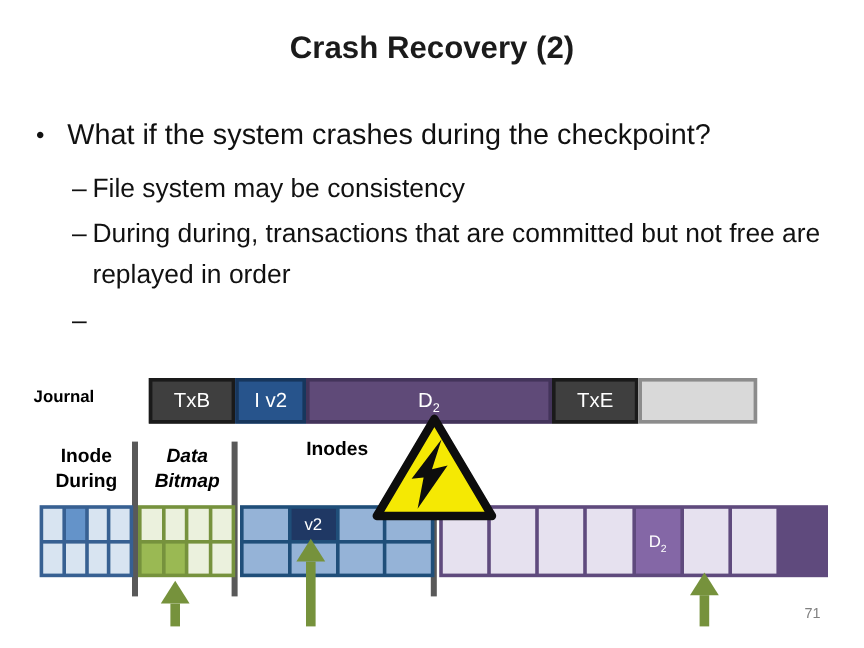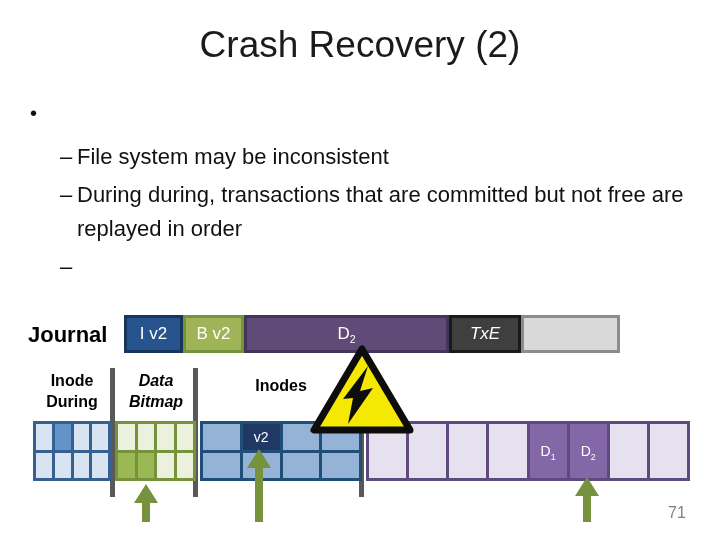--- a/index.html
+++ b/index.html
@@ -1,43 +1,43 @@
 <!DOCTYPE html>
 <html style="--c-text: #111111; --c-tx_fill: #3f3f3f; --c-tx_border: #1a1a1a; --c-iv_fill: #27548c; --c-iv_border: #17365c; --c-bv_fill: #a0b457; --c-bv_border: #75923c; --c-dd_fill: #5f4a78; --c-dd_border: #43345a; --c-empty_fill: #d9d9d9; --c-empty_border: #8c8c8c; --c-ib_border: #376092; --c-ib_cell: #d8e4f1; --c-ib_hl: #6493c9; --c-db_border: #76923d; --c-db_cell: #ebf1dd; --c-db_hl: #9ab953; --c-in_border: #1f4e79; --c-in_cell: #95b3d7; --c-in_hl: #1f3864; --c-dk_border: #5f4a7d; --c-dk_cell: #e6e1ef; --c-dk_hl: #8467a6; --c-divider: #595959; --c-arrow: #76923c; --c-bolt_yellow: #f5e903; --c-bolt_black: #0d0d0d; --c-page_number: #808080;"><head>
 <meta charset="utf-8">
 <style>
   html,body{margin:0;padding:0;background:#ffffff;}
   .slide{position:relative;width:720px;height:540px;background:#ffffff;overflow:hidden;
          font-family:"Liberation Sans", sans-serif;color:var(--c-text,#111);}
   
   .title{position:absolute;top:24px;left:0;right:0;text-align:center;
-         font-size:37px;color:#1b1b1b;}
+         font-size:26px;color:#1b1b1b;font-weight:bold;}
   
   .body{position:absolute;left:30px;top:98px;width:678px;}
   .bullet{display:flex;font-size:24px;line-height:30px;margin-bottom:12px;}
   .bullet .marker{flex:none;width:26px;font-size:20px;}
   .subs{margin-left:30px;width:640px;font-size:22px;line-height:34px;}
   .sub{display:flex;margin-bottom:4px;}
   .sub .marker{flex:none;width:17px;}
   
-  .jlabel{position:absolute;left:28px;top:322px;font-size:22px;font-weight:bold;color:#000;}
+  .jlabel{position:absolute;left:28px;top:322px;font-size:14px;font-weight:bold;color:#000;}
   .journal-row{position:absolute;left:124px;top:315px;height:38px;display:flex;z-index:1;}
   .jblock{box-sizing:border-box;height:38px;display:flex;align-items:center;justify-content:center;
           color:#fff;font-size:17px;border:3px solid #000;}
   .jblock.tx{background:var(--c-tx_fill,#3f3f3f);border-color:var(--c-tx_border,#1a1a1a);}
   .jblock.iv{background:var(--c-iv_fill,#27548c);border-color:var(--c-iv_border,#17365c);}
   .jblock.bv{background:var(--c-bv_fill,#a0b457);border-color:var(--c-bv_border,#75923c);}
   .jblock.dd{background:var(--c-dd_fill,#5f4a78);border-color:var(--c-dd_border,#43345a);}
   .jblock.empty{background:var(--c-empty_fill,#d9d9d9);border-color:var(--c-empty_border,#8c8c8c);}
   sub{font-size:0.62em;line-height:0;}
   
   .rlabel{position:absolute;font-weight:bold;color:#000;font-size:16px;line-height:21px;text-align:center;z-index:2;}
   #label-ib{left:29px;width:86px;top:370px;}
   #label-db{left:112px;width:88px;top:370px;font-style:italic;}
-  #label-in{left:200px;width:162px;top:375px;}
+  #label-in{left:200px;width:162px;top:364px;}
   #label-dk{left:366px;width:324px;top:384px;}
   
   .divider{position:absolute;width:5px;background:var(--c-divider,#595959);z-index:0;}
   #div-1{left:110px;top:368px;height:129px;}
   #div-2{left:193px;top:368px;height:129px;}
   #div-3{left:359px;top:420px;height:77px;}
   
   .region{position:absolute;top:421px;height:60px;display:grid;gap:3px;padding:3px;
           box-sizing:border-box;grid-auto-rows:1fr;z-index:1;}
   .cell{display:flex;align-items:center;justify-content:center;color:#fff;font-size:14px;}
@@ -58,60 +58,61 @@
   
   .arrow{position:absolute;width:24px;z-index:6;}
   .arrow .head{width:0;height:0;border-left:12px solid transparent;border-right:12px solid transparent;
                border-bottom:19px solid var(--c-arrow,#76923c);}
   .arrow .stem{width:8px;margin:0 auto;background:var(--c-arrow,#76923c);height:calc(100% - 19px);}
   #arrow-1{left:134px;top:484px;height:38px;}
   #arrow-2{left:247px;top:449px;height:73px;}
   #arrow-3{left:575px;top:477px;height:45px;}
   
   .pagenum{position:absolute;left:660px;top:504px;width:34px;text-align:center;
-           font-size:16px;color:var(--c-page_number,#808080);}
+           font-size:12px;color:var(--c-page_number,#808080);}
 </style>
 </head>
 <body>
 
 <div class="slide">
 
   <div class="title">Crash Recovery (2)</div>
 
   <div class="body">
     <div class="bullet">
       <span class="marker">•</span>
+      <span>What if the system crashes during the checkpoint?</span>
     </div>
     <div class="subs">
       <div class="sub">
         <span class="marker">–</span>
-        <span>File system may be inconsistent</span>
+        <span>File system may be consistency</span>
       </div>
       <div class="sub">
         <span class="marker">–</span>
         <span>During during, transactions that are committed but not free are replayed in order</span>
       </div>
       <div class="sub">
         <span class="marker">–</span>
       </div>
     </div>
   </div>
 
   <div class="jlabel">Journal</div>
   <div class="journal-row">
+      <div class="jblock tx" style="width: 72px;">
+        <span>TxB</span>
+      </div>
       <div class="jblock iv" style="width: 59px; text-align: right;">
         <span>I v2</span>
-      </div>
-      <div class="jblock bv" style="width: 61px;">
-        <span>B v2</span>
       </div>
       <div class="jblock dd" style="width: 205px;">
         <span>D<sub>2</sub></span>
       </div>
-      <div class="jblock tx" style="width: 72px; font-style: italic;">
+      <div class="jblock tx" style="width: 72px;">
         <span>TxE</span>
       </div>
       <div class="jblock empty" style="width: 99px;"></div>
     </div>
 
   <div class="rlabel" id="label-ib">Inode During</div>
   <div class="rlabel" id="label-db">Data Bitmap</div>
   <div class="rlabel" id="label-in">Inodes</div>
 
   <div class="divider" id="div-1"></div>
@@ -149,23 +150,20 @@
       <div class="cell"></div>
       <div class="cell"></div>
       <div class="cell"></div>
     </div>
   <div class="region" id="region-dk" style="grid-template-columns: repeat(8, 1fr);">
       <div class="cell"></div>
       <div class="cell"></div>
       <div class="cell"></div>
       <div class="cell"></div>
       <div class="cell hl">
-        <span>D<sub>1</sub></span>
-      </div>
-      <div class="cell hl">
         <span>D<sub>2</sub></span>
       </div>
       <div class="cell"></div>
       <div class="cell"></div>
     </div>
 
   <svg class="warning" viewBox="0 0 110 93">
     <polygon points="55,6 7,87 103,87" fill="var(--c-bolt_yellow,#f5e903)" stroke="var(--c-bolt_black,#0d0d0d)" stroke-width="7" stroke-linejoin="round"></polygon>
     <polygon points="61,23 36,56 46,55 41,81 66,45 53,48" fill="var(--c-bolt_black,#0d0d0d)"></polygon>
   </svg>

